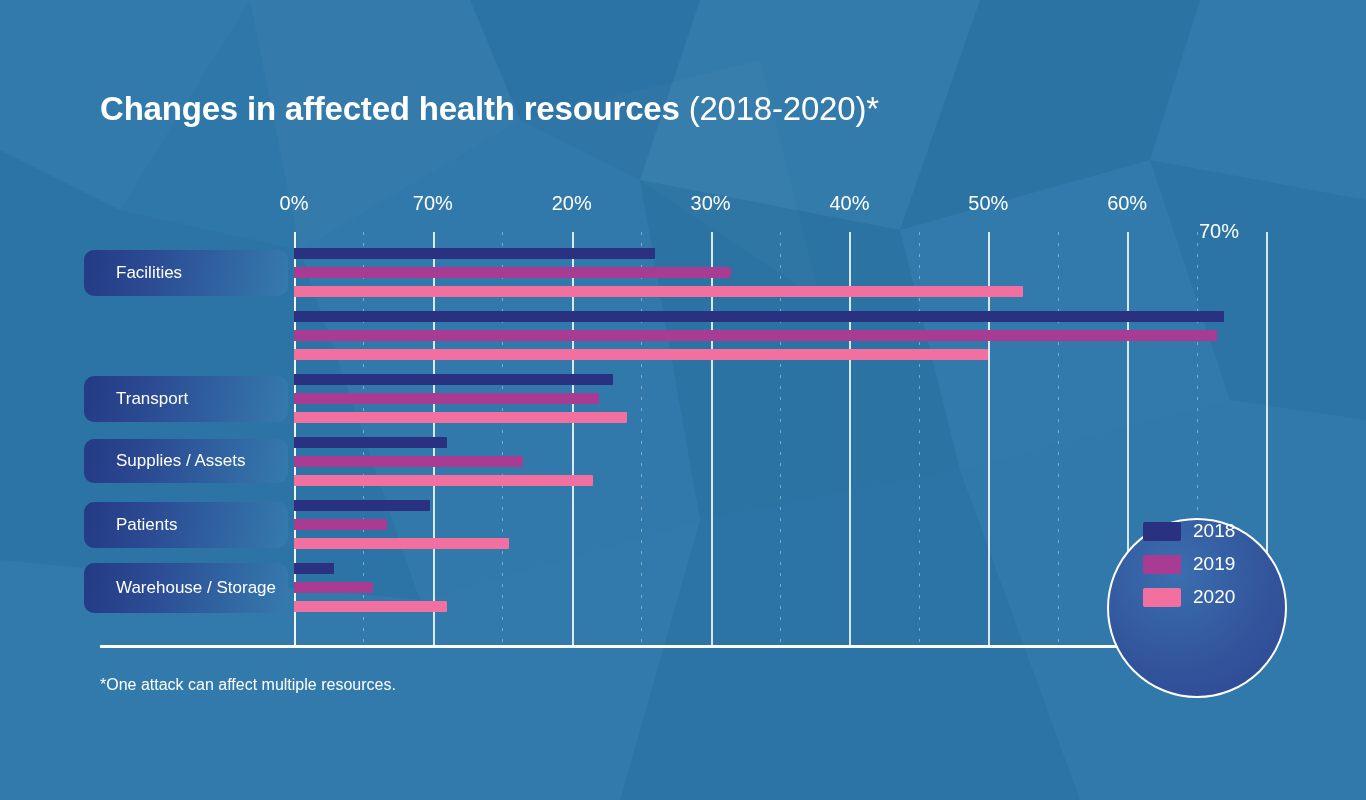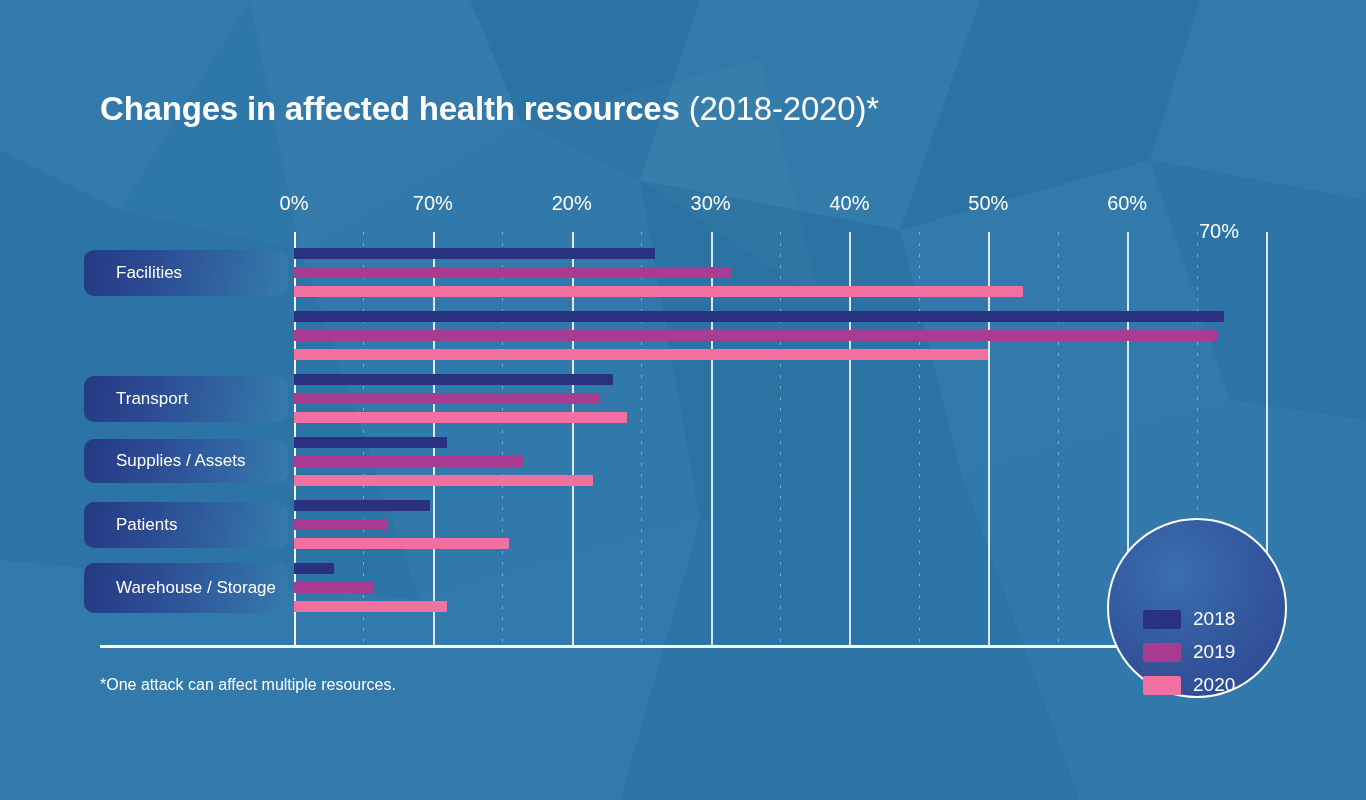--- a/index.html
+++ b/index.html
@@ -104,21 +104,21 @@
 
   
   #legend {
     position:absolute;
     left:1107px; top:518px;
     width:180px; height:180px;
     border-radius:50%;
     background:radial-gradient(circle at 38% 30%, #3a6fb0 0%, #33559c 55%, #2d4794 100%);
     border:2px solid #ffffff;
     display:flex; flex-direction:column;
-    justify-content:flex-end;
+    justify-content:flex-start;
     padding-left:34px;
     gap:11px;
   }
   .legend-row { display:flex; align-items:center; gap:12px; }
   .swatch { width:38px; height:19px; border-radius:2px; }
   .legend-label { color:#ffffff; font-size:19px; }
 
   
   #footnote {
     position:absolute;

